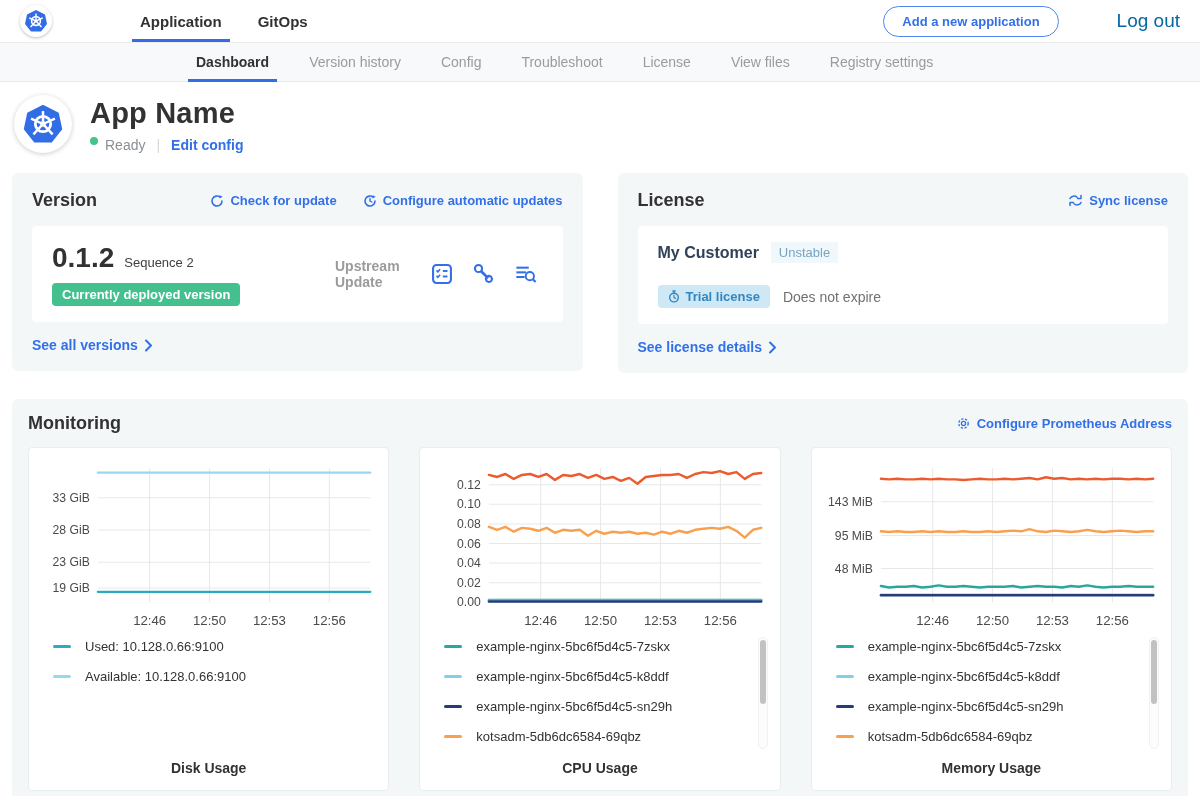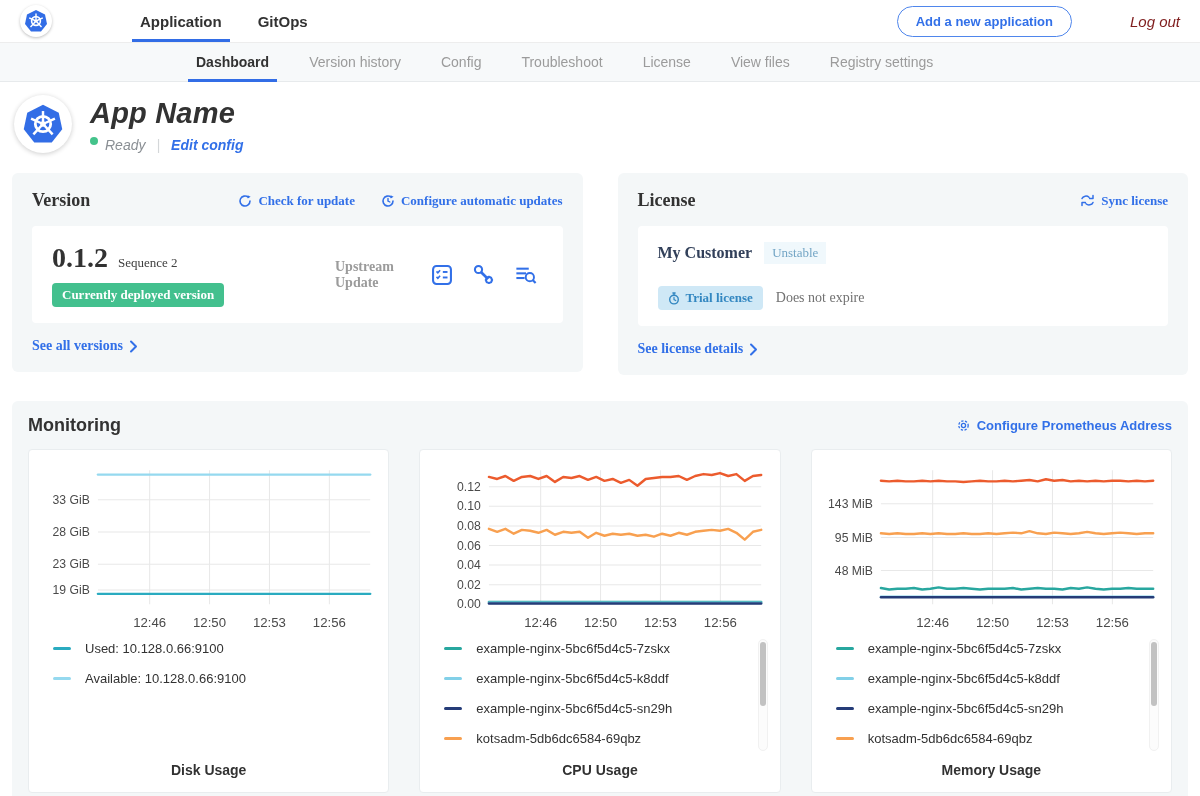--- a/index.html
+++ b/index.html
@@ -5,41 +5,41 @@
   * { margin:0; padding:0; box-sizing:border-box; }
   html,body { width:1200px; height:796px; background:#fff; font-family:"Liberation Sans", sans-serif; color:#323232; overflow:hidden; }
 
   
   .topbar { height:42px; display:flex; align-items:center; padding:0 20px; background:#fff;gap:36px; }
   .k8s-logo-btn { width:32px; height:32px; border-radius:50%; background:#fff; box-shadow:0 1px 3px rgba(0,0,0,.25); display:flex; align-items:center; justify-content:center; margin-right:34px; cursor:pointer; }
   .topbar-tab { height:42px; display:flex; align-items:center; padding:0 18px; font-size:15px; font-weight:700; color:#323232; position:relative; cursor:pointer; }
   .topbar-tab.active::after { content:""; position:absolute; left:10px; right:10px; bottom:0; height:3px; background:#326de6; }
   .topbar-spacer { flex:1; }
   .add-btn { border:1px solid #4f86ec; color:#3270e8; background:#fff; border-radius:16px; padding:7px 18px; font-size:13px; font-weight:700; cursor:pointer; font-family:inherit; }
-  .logout { font-size:15px; color:#7f1d1d; margin-left:22px; cursor:pointer;font-style:italic; }
+  .logout { font-size:19px; color:#0369a1; margin-left:22px; cursor:pointer; }
 
   
   .subnav { height:40px; background:#f7f9fa; border-top:1px solid #ededed; border-bottom:1px solid #e7eaec; display:flex; align-items:stretch; padding-left:176px; }
   .subnav-tab { display:flex; align-items:center; padding:0 20px; font-size:14px; color:#9b9b9b; position:relative; cursor:pointer; }
   .subnav-tab.active { color:#323232; font-weight:700; }
   .subnav-tab.active::after { content:""; position:absolute; left:12px; right:12px; bottom:-1px; height:3px; background:#326de6; }
 
   
   .app-header { display:flex; padding:13px 0 8px 14px; }
   .app-icon { width:58px; height:58px; border-radius:50%; background:#fff; box-shadow:0 1px 5px rgba(0,0,0,.2); display:flex; align-items:center; justify-content:center; }
-  .app-head-text { margin-left:18px; padding-top:2px;font-style:italic; }
+  .app-head-text { margin-left:18px; padding-top:2px; }
   .app-title { font-size:29px; font-weight:700; letter-spacing:.2px; }
   .app-status-row { display:flex; align-items:flex-start; margin-top:7px; font-size:14px; }
   .status-dot { width:8px; height:8px; border-radius:50%; background:#44c38b; margin-right:7px; }
   .status-text { color:#8a8f94; }
   .status-sep { color:#d4d7d9; margin:0 11px; }
   .link { color:#3270e8; font-weight:700; text-decoration:none; cursor:pointer; display:inline-flex; align-items:center; gap:6px; }
 
   
-  .cards-row { display:flex; gap:35px; padding:12px 12px 0; align-items:flex-start;font-family:Liberation Serif, serif; }
+  .cards-row { display:flex; gap:35px; padding:12px 12px 0; align-items:flex-start; }
   .card { background:#f4f7f8; border-radius:6px; padding:17px 20px 18px; flex:1; }
   .card-header { display:flex; align-items:center; }
   .card-title { font-size:18px; font-weight:700; }
   .card-links { margin-left:auto; display:flex; gap:26px; font-size:13px; }
   .inner-card { background:#fff; border-radius:4px; margin-top:15px; padding:16px 20px; }
   .version-inner { display:flex; align-items:center; }
   .version-left { width:255px; }
   .ver-row { display:flex; align-items:baseline; }
   .ver-number { font-size:28px; font-weight:800; }
   .ver-seq { font-size:13px; color:#404040; margin-left:10px; }

